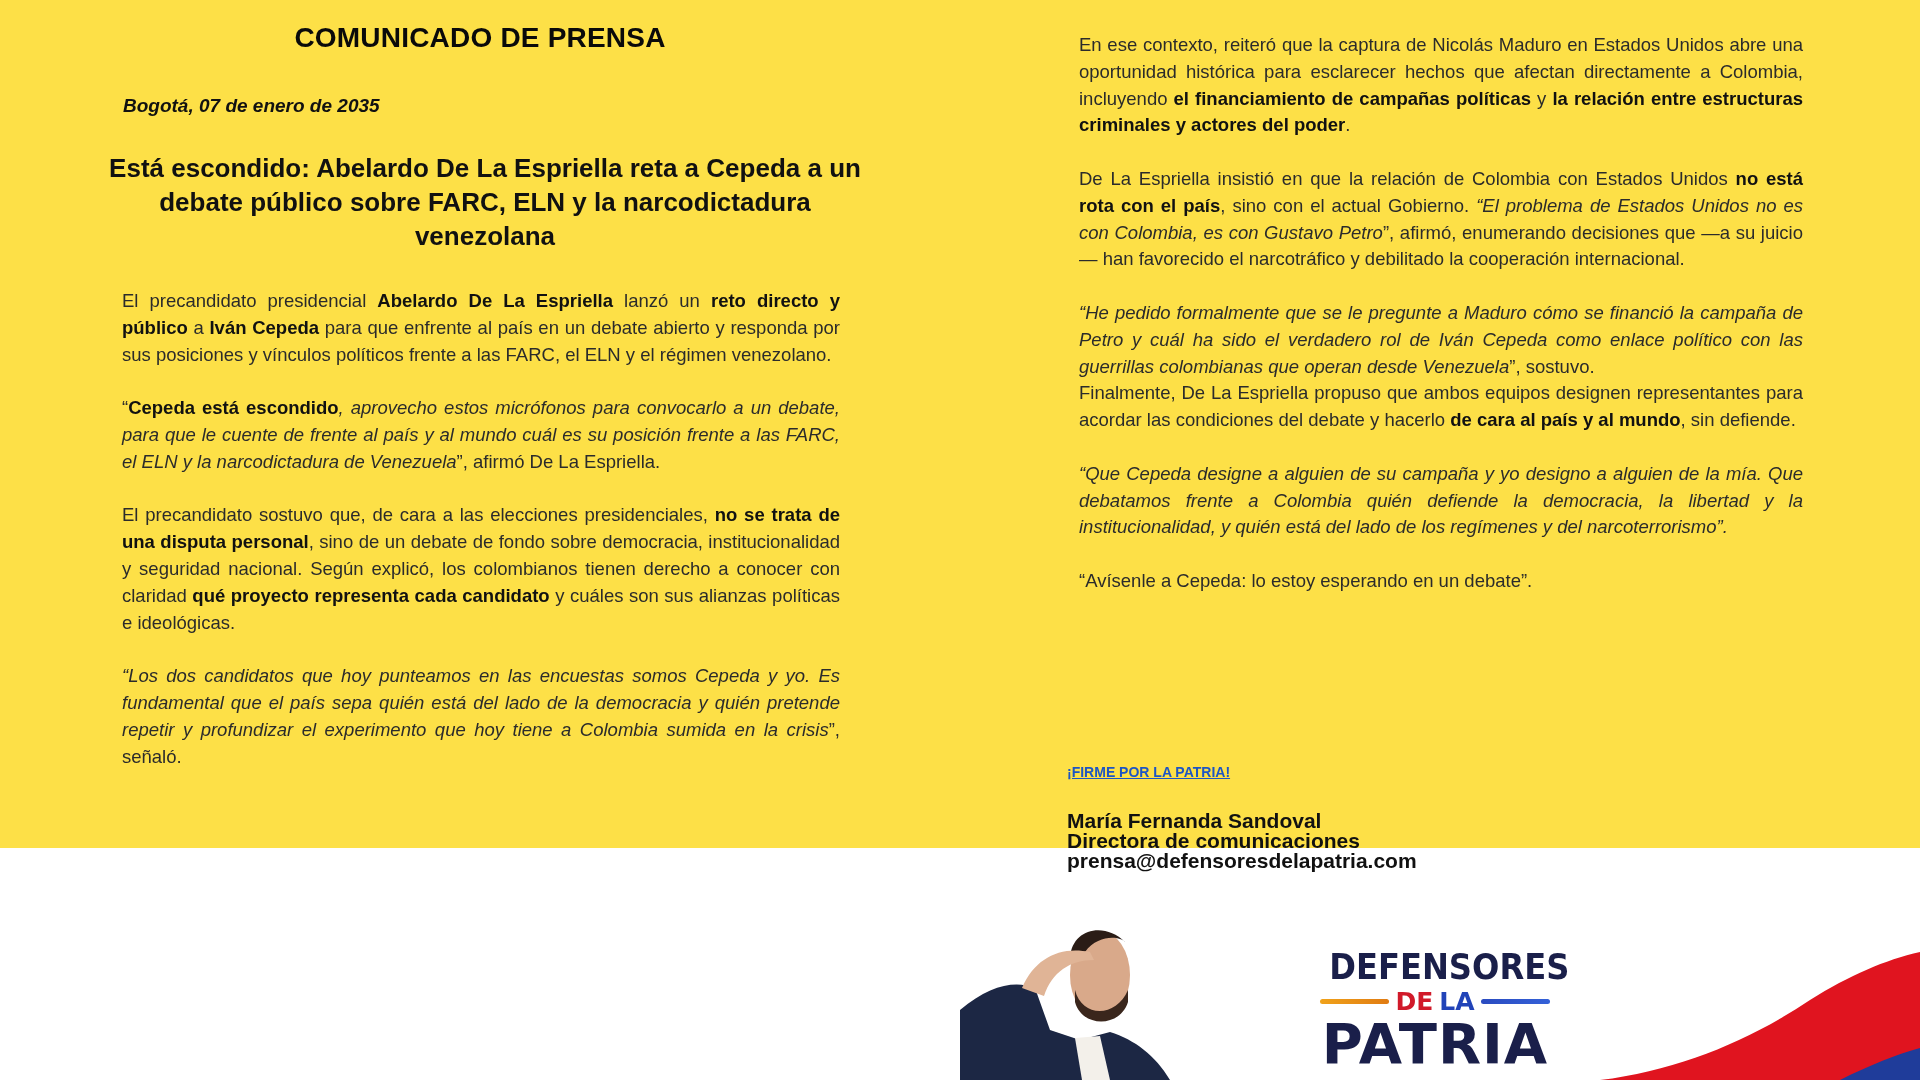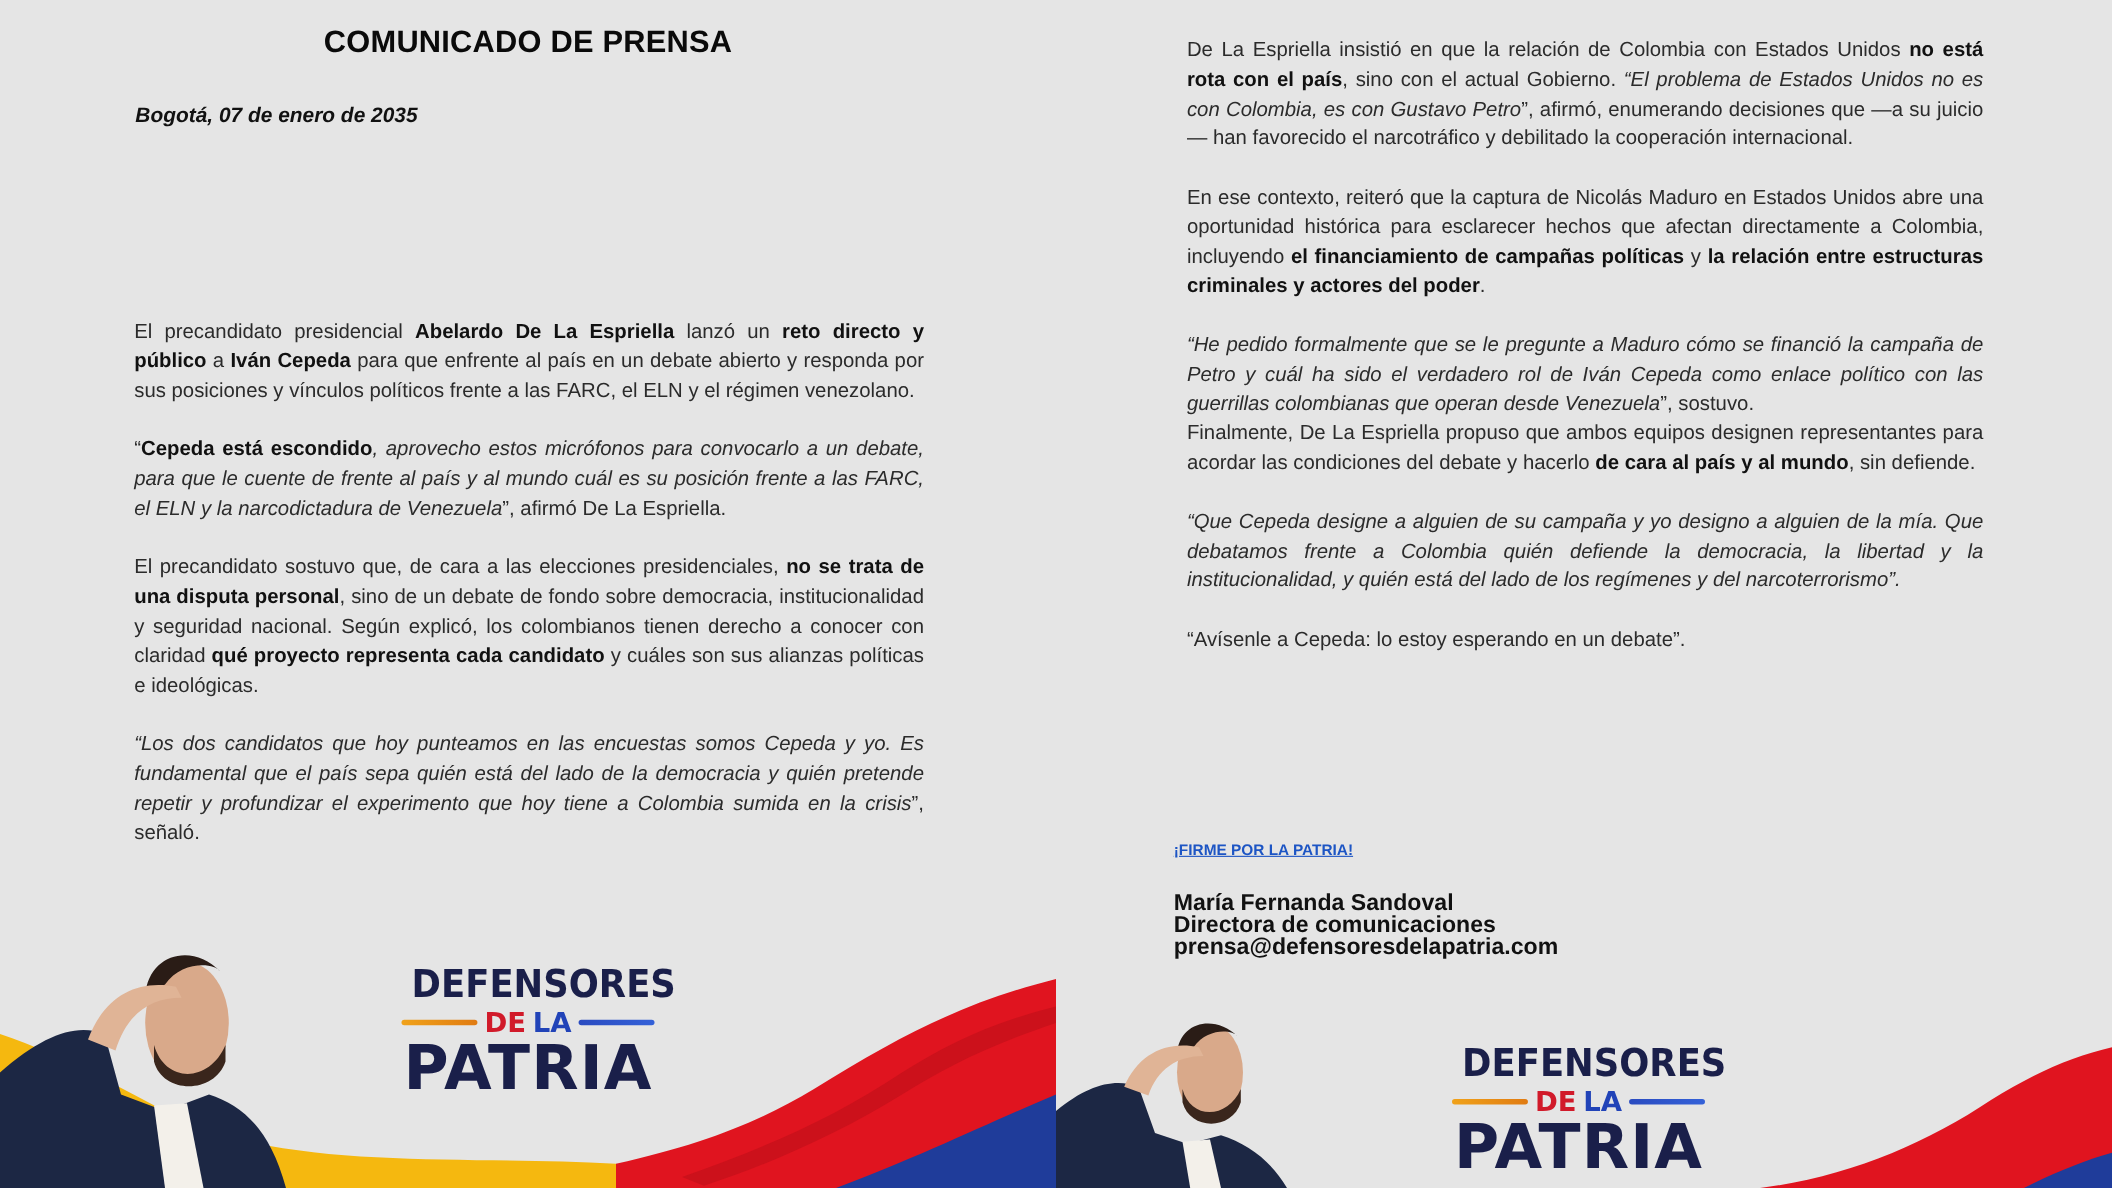--- a/index.html
+++ b/index.html
@@ -1,19 +1,19 @@
 <!DOCTYPE html>
 <html><head>
 <meta charset="utf-8">
 <style>
   * { box-sizing: border-box; margin: 0; padding: 0; }
   html, body { width: 1920px; height: 1080px; overflow: hidden; background: #ffffff; }
   body { position: relative; font-family: "Liberation Sans", sans-serif; color: #1f1f1f; }
 
-  .page { position: absolute; top: 0; height: 1080px; background: #e5e5e5; overflow: hidden; }
+  .page { position: absolute; top: 0; height: 848px; background: #fde047; overflow: hidden; }
   .page-left { left: 0; width: 960px; }
   .page-right { left: 960px; width: 960px; }
 
   .doc-title {
     position: absolute; left: 0; width: 960px; top: 22px;
     text-align: center; font-weight: bold; font-size: 28px; color: #0a0a0a; letter-spacing: 0.2px;
   }
   .dateline {
     position: absolute; left: 123px; top: 95px;
     font-weight: bold; font-style: italic; font-size: 19px; color: #111;
@@ -59,20 +59,21 @@
   .logo-left { left: 365px; top: 55px; width: 230px; }
 
   .person { position: absolute; }
 </style>
 </head>
 <body>
 
 <div class="page page-left">
   <div class="doc-title">COMUNICADO DE PRENSA</div>
   <div class="dateline">Bogotá, 07 de enero de 2035</div>
+  <div class="headline">Está escondido: Abelardo De La Espriella reta a Cepeda a un debate público sobre FARC, ELN y la narcodictadura venezolana</div>
   <div class="col col-left">
       <p><span>El precandidato presidencial </span><b>Abelardo De La Espriella</b><span> lanzó un </span><b>reto directo y público</b><span> a </span><b>Iván Cepeda</b><span> para que enfrente al país en un debate abierto y responda por sus posiciones y vínculos políticos frente a las FARC, el ELN y el régimen venezolano.</span></p>
       <p><span>“</span><b>Cepeda está escondido</b><i>, aprovecho estos micrófonos para convocarlo a un debate, para que le cuente de frente al país y al mundo cuál es su posición frente a las FARC, el ELN y la narcodictadura de Venezuela</i><span>”, afirmó De La Espriella.</span></p>
       <p><span>El precandidato sostuvo que, de cara a las elecciones presidenciales, </span><b>no se trata de una disputa personal</b><span>, sino de un debate de fondo sobre democracia, institucionalidad y seguridad nacional. Según explicó, los colombianos tienen derecho a conocer con claridad </span><b>qué proyecto representa cada candidato</b><span> y cuáles son sus alianzas políticas e ideológicas.</span></p>
       <p><i>“Los dos candidatos que hoy punteamos en las encuestas somos Cepeda y yo. Es fundamental que el país sepa quién está del lado de la democracia y quién pretende repetir y profundizar el experimento que hoy tiene a Colombia sumida en la crisis</i><span>”, señaló.</span></p>
     </div>
 
   <div class="banner banner-left">
     <svg class="flag-svg" width="960" height="260" viewBox="0 0 960 260">
       <path d="M0,120 C60,140 110,170 160,195 C260,245 420,230 560,238 L600,260 L0,260 Z" fill="#f5b80f"></path>
@@ -96,22 +97,22 @@
         <span class="la">LA</span>
         <span class="bar-b"></span>
       </div>
       <div class="l3">PATRIA</div>
     </div>
   </div>
 </div>
 
 <div class="page page-right"></div>
 <div class="col col-right">
+    <p><span>En ese contexto, reiteró que la captura de Nicolás Maduro en Estados Unidos abre una oportunidad histórica para esclarecer hechos que afectan directamente a Colombia, incluyendo </span><b>el financiamiento de campañas políticas</b><span> y </span><b>la relación entre estructuras criminales y actores del poder</b><span>.</span></p>
     <p><span>De La Espriella insistió en que la relación de Colombia con Estados Unidos </span><b>no está rota con el país</b><span>, sino con el actual Gobierno. </span><i>“El problema de Estados Unidos no es con Colombia, es con Gustavo Petro</i><span>”, afirmó, enumerando decisiones que —a su juicio— han favorecido el narcotráfico y debilitado la cooperación internacional.</span></p>
-    <p><span>En ese contexto, reiteró que la captura de Nicolás Maduro en Estados Unidos abre una oportunidad histórica para esclarecer hechos que afectan directamente a Colombia, incluyendo </span><b>el financiamiento de campañas políticas</b><span> y </span><b>la relación entre estructuras criminales y actores del poder</b><span>.</span></p>
     <p class="tight"><i>“He pedido formalmente que se le pregunte a Maduro cómo se financió la campaña de Petro y cuál ha sido el verdadero rol de Iván Cepeda como enlace político con las guerrillas colombianas que operan desde Venezuela</i><span>”, sostuvo.</span></p>
     <p><span>Finalmente, De La Espriella propuso que ambos equipos designen representantes para acordar las condiciones del debate y hacerlo </span><b>de cara al país y al mundo</b><span>, sin defiende.</span></p>
     <p><i>“Que Cepeda designe a alguien de su campaña y yo designo a alguien de la mía. Que debatamos frente a Colombia quién defiende la democracia, la libertad y la institucionalidad, y quién está del lado de los regímenes y del narcoterrorismo”.</i></p>
     <p><span>“Avísenle a Cepeda: lo estoy esperando en un debate”.</span></p>
   </div>
 
 <a class="cta-link">¡FIRME POR LA PATRIA!</a>
 
 <div class="signature">
   <div>María Fernanda Sandoval</div>

